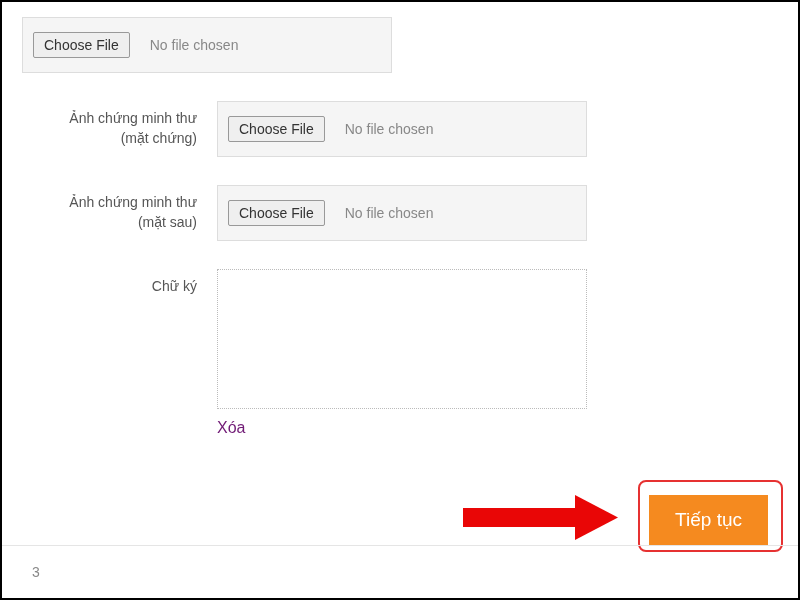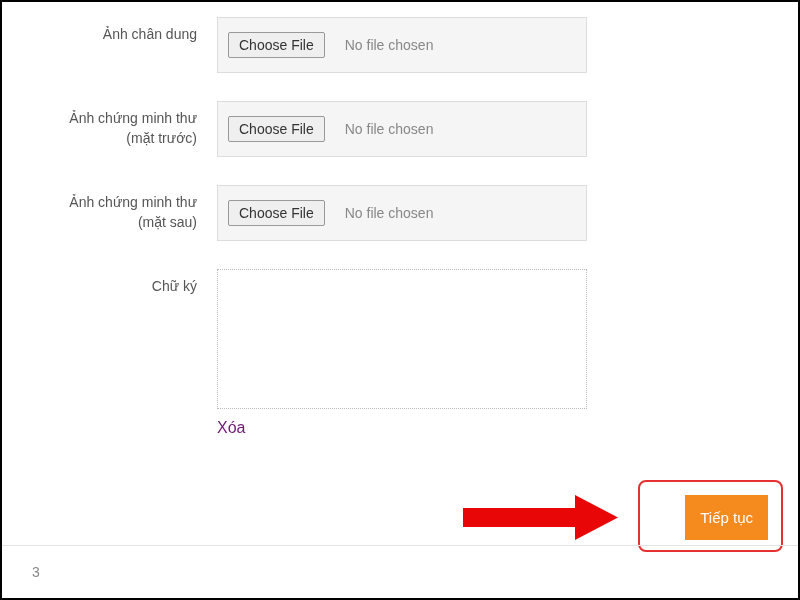--- a/index.html
+++ b/index.html
@@ -77,22 +77,22 @@
     .button-row {
       display: flex;
       justify-content: flex-end;
       padding: 30px 30px 20px 0;
       position: relative;
     }
     .continue-btn {
       background: #f58a1f;
       color: #fff;
       border: none;
-      padding: 14px 15px;
-      font-size: 15px;
+      padding: 14px 26px;
+      font-size: 19px;
       cursor: pointer;
       font-family: inherit;
     }
     .highlight-box {
       position: absolute;
       border: 2px solid #e63131;
       border-radius: 8px;
       right: 15px;
       top: 15px;
       width: 145px;
@@ -125,33 +125,32 @@
       font-size: 14px;
       letter-spacing: 1.5px;
     }
   </style>
 </head>
 <body>
 
 <div class="form-container">
 
   <div class="form-row">
-    <div class="form-label">Ảnh chân dung</div>
     <div class="form-control">
       <div class="file-input-wrapper">
         <button class="file-choose-btn">Choose File</button>
         <span class="file-status">No file chosen</span>
       </div>
     </div>
   </div>
 
   <div class="form-row">
     <div class="form-label">
       <span>Ảnh chứng minh thư</span><br>
-      <span>(mặt trước)</span>
+      <span>(mặt chứng)</span>
     </div>
     <div class="form-control">
       <div class="file-input-wrapper">
         <button class="file-choose-btn">Choose File</button>
         <span class="file-status">No file chosen</span>
       </div>
     </div>
   </div>
 
   <div class="form-row">

